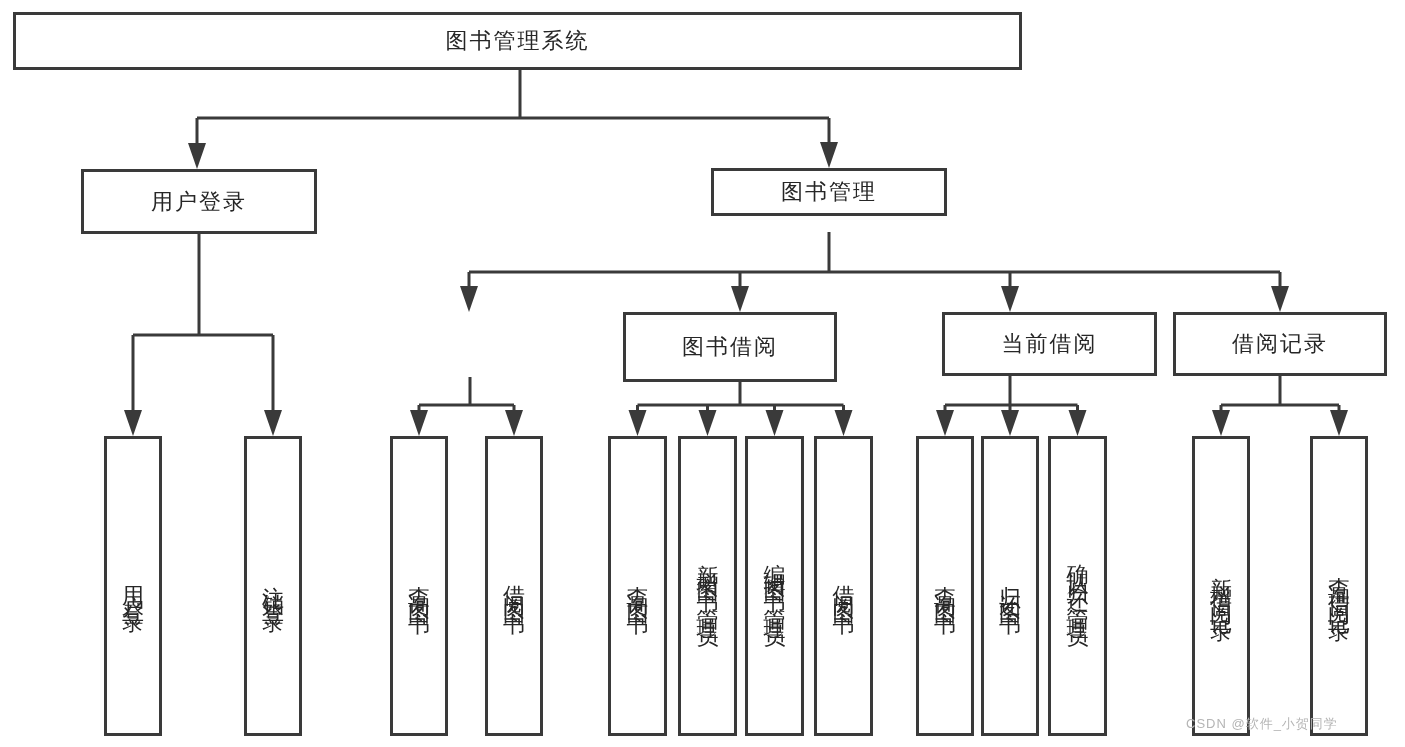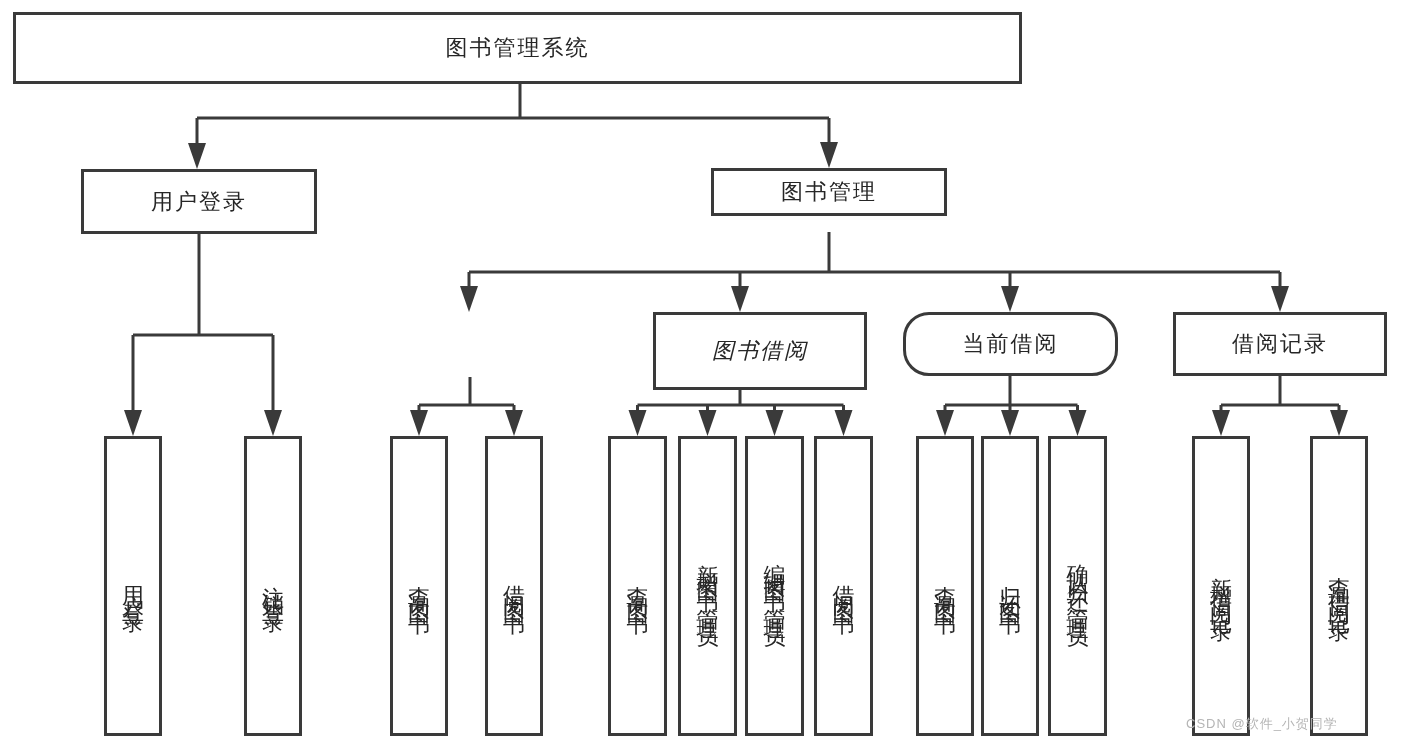--- a/index.html
+++ b/index.html
@@ -112,27 +112,27 @@
 
       <polygon points="936,410 954,410 945,436"></polygon>
       <polygon points="1001,410 1019,410 1010,436"></polygon>
       <polygon points="1068.5,410 1086.5,410 1077.5,436"></polygon>
 
       <polygon points="1212,410 1230,410 1221,436"></polygon>
       <polygon points="1330,410 1348,410 1339,436"></polygon>
     </g>
   </svg>
 
-  <div class="hbox" style="left:13px; top:12px; width:1009px; height:72px;">图书管理系统</div>
+  <div class="hbox" style="left:13px; top:12px; width:1009px; height:58px;">图书管理系统</div>
 
   <div class="hbox" style="left:81px; top:169px; width:236px; height:65px;">用户登录</div>
   <div class="hbox" style="left:711px; top:168px; width:236px; height:48px;">图书管理</div>
 
-  <div class="hbox" style="left:653px; top:312px; width:214px; height:78px;font-style:italic;">图书借阅</div>
-  <div class="hbox" style="left:903px; top:312px; width:215px; height:64px;border-radius:26px;">当前借阅</div>
+  <div class="hbox" style="left:623px; top:312px; width:214px; height:70px;">图书借阅</div>
+  <div class="hbox" style="left:942px; top:312px; width:215px; height:64px;">当前借阅</div>
   <div class="hbox" style="left:1173px; top:312px; width:214px; height:64px;">借阅记录</div>
 
   <div class="vbox" style="left:104px; top:436px; width:58px; height:300px;">
     <span>用户登录</span>
   </div>
   <div class="vbox" style="left:244px; top:436px; width:58px; height:300px;">
     <span>注销登录</span>
   </div>
 
   <div class="vbox" style="left:390px; top:436px; width:58px; height:300px;">

